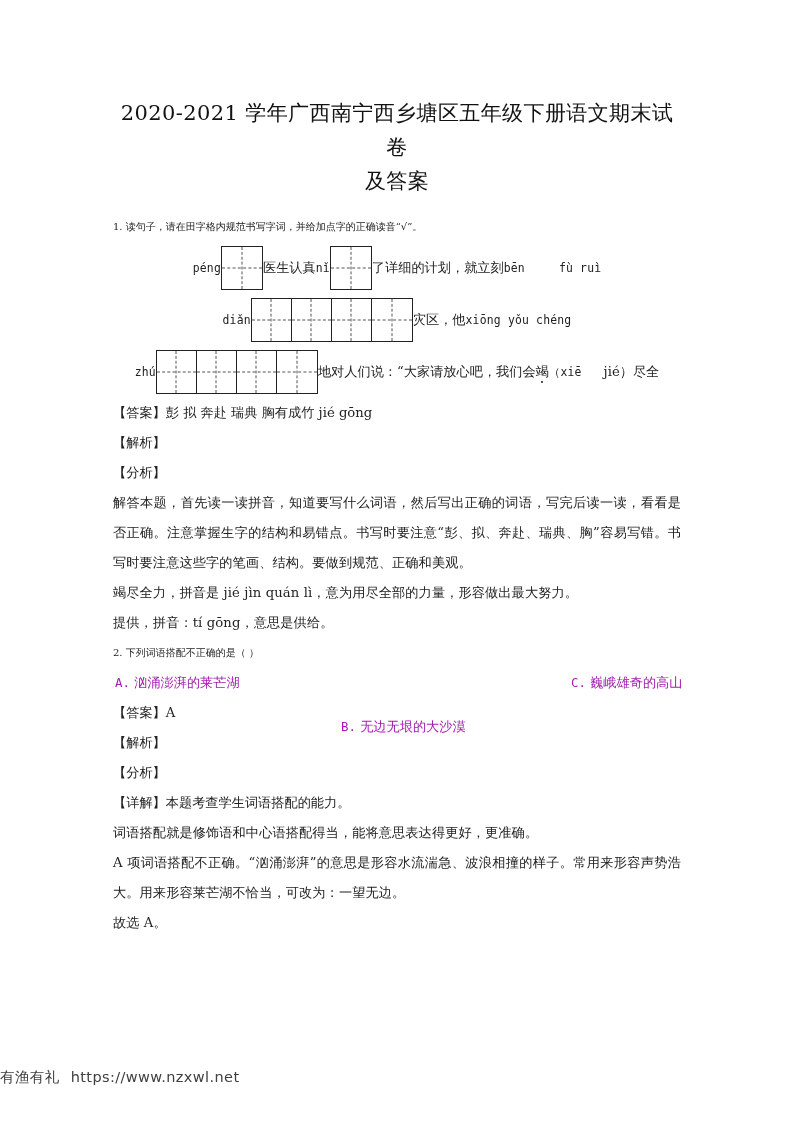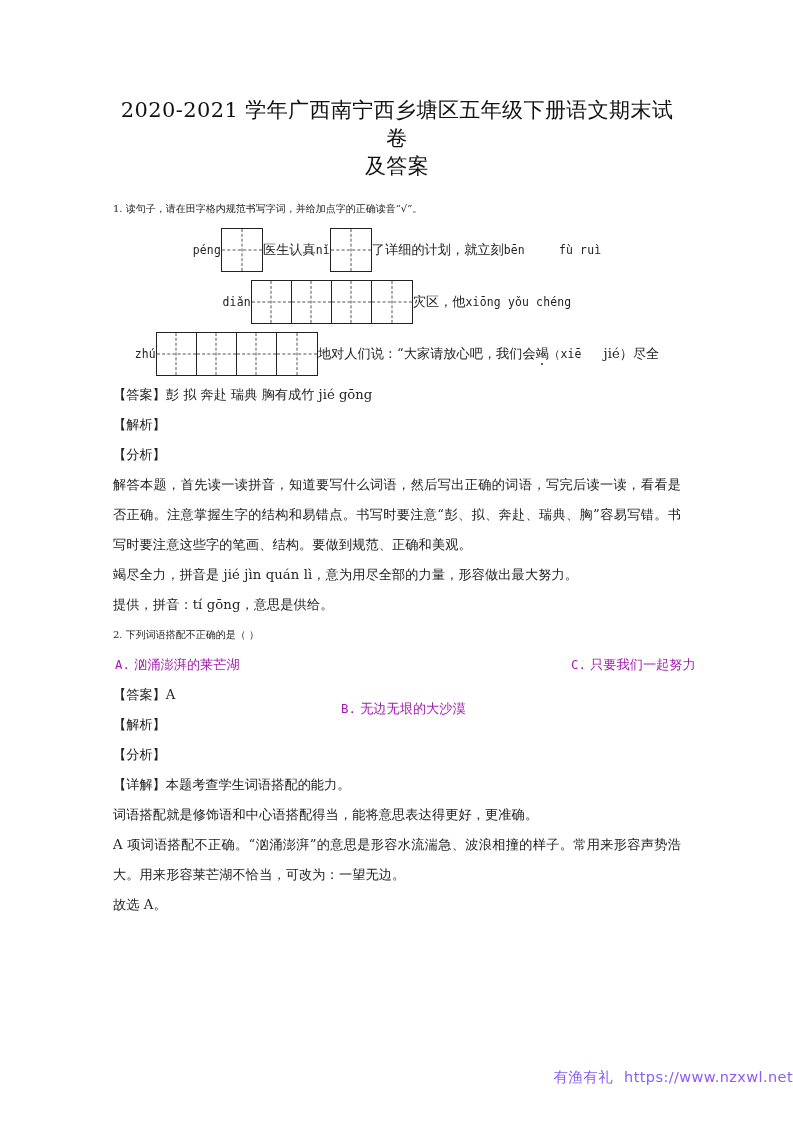--- a/index.html
+++ b/index.html
@@ -26,21 +26,21 @@
   .content {
     position: absolute;
     left: 113px;
     top: 96px;
     width: 568px;
   }
 
   
   .doc-title {
     font-size: 21px;
-    line-height: 28px;
+    line-height: 34px;
     text-align: center;
     font-weight: 400;
     letter-spacing: 0.4px;
     margin: 0 0 14px 0;
     color: #111;
   }
   .doc-title .t-line { display: block; }
 
   
   .para {
@@ -149,23 +149,23 @@
   .opt-a { left: 2px; }
   .opt-b { left: 228px; margin-top: 44px; }
   .opt-c { left: 458px; }
 
   
   .footer {
     position: absolute;
     left: 0;
     top: 1068px;
     width: 793px;
-    text-align: right;
+    text-align: left;
     font-size: 14.5px;
-    color: #8b5cf6;
+    color: #404040;
     font-family: "DejaVu Sans", "Liberation Sans", sans-serif;
     letter-spacing: 0.4px;
   }
   .footer .cn { margin-right: 6px; }
 </style>
 </head>
 <body>
 
 <div class="page">
   <div class="content">
@@ -234,21 +234,21 @@
       <span class="opt opt-a">
         <span class="ol">A.</span>
         <span>汹涌澎湃的莱芒湖</span>
       </span>
       <span class="opt opt-b">
         <span class="ol">B.</span>
         <span>无边无垠的大沙漠</span>
       </span>
       <span class="opt opt-c">
         <span class="ol">C.</span>
-        <span>只要我们一起努力</span>
+        <span>巍峨雄奇的高山</span>
       </span>
     </div>
 
     <p class="para tag">【答案】A</p>
     <p class="para tag">【解析】</p>
     <p class="para tag">【分析】</p>
     <p class="para tag">【详解】本题考查学生词语搭配的能力。</p>
     <p class="para">词语搭配就是修饰语和中心语搭配得当，能将意思表达得更好，更准确。</p>
     <p class="para">A 项词语搭配不正确。“汹涌澎湃”的意思是形容水流湍急、波浪相撞的样子。常用来形容声势浩大。用来形容莱芒湖不恰当，可改为：一望无边。</p>
     <p class="para">故选 A。</p>

